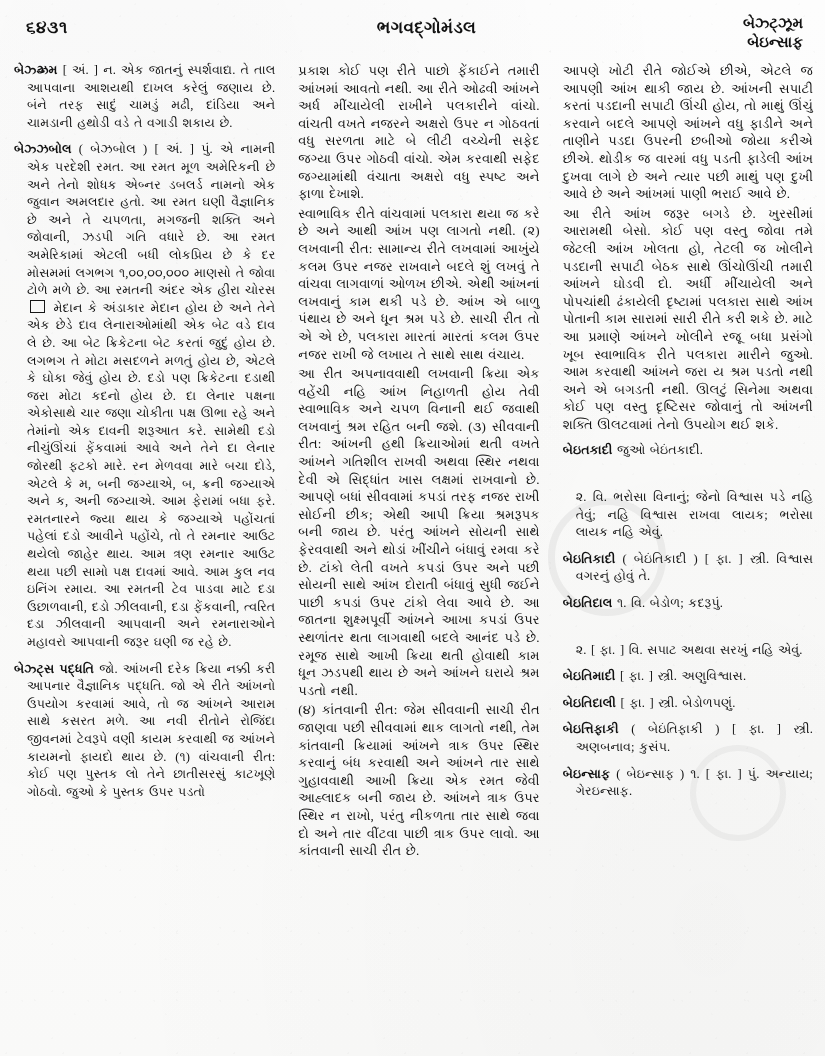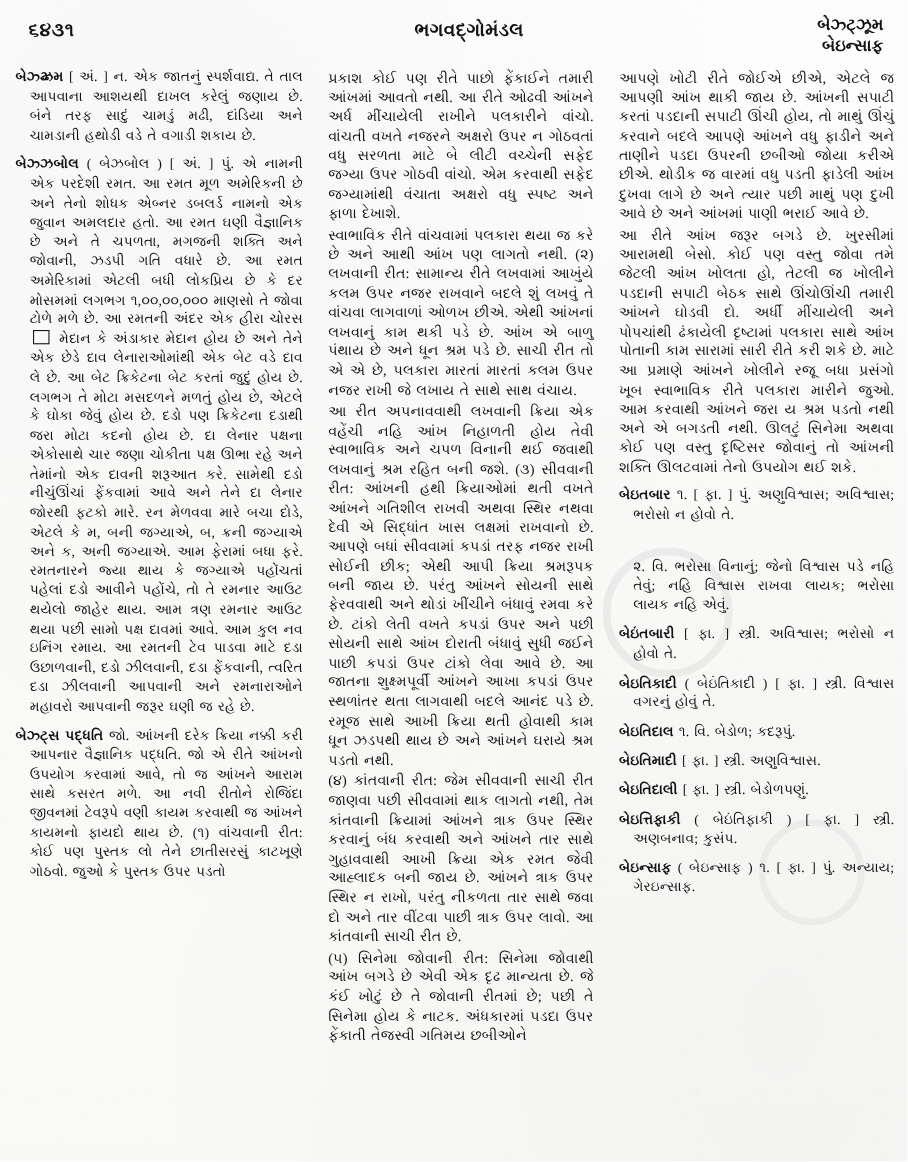--- a/index.html
+++ b/index.html
@@ -204,57 +204,55 @@
 
     </div>
 
     <div class="rule"></div>
 
     <div class="col col-2">
       <p class="para">પ્રકાશ કોઈ પણ રીતે પાછો ફેંકાઈને તમારી આંખમાં આવતો નથી. આ રીતે ઓઢવી આંખને અર્ધ મીંચાયેલી રાખીને પલકારીને વાંચો. વાંચતી વખતે નજરને અક્ષરો ઉપર ન ગોઠવતાં વધુ સરળતા માટે બે લીટી વચ્ચેની સફેદ જગ્યા ઉપર ગોઠવી વાંચો. એમ કરવાથી સફેદ જગ્યામાંથી વંચાતા અક્ષરો વધુ સ્પષ્ટ અને ફાળા દેખાશે.</p>
       <p class="para">સ્વાભાવિક રીતે વાંચવામાં પલકારા થયા જ કરે છે અને આથી આંખ પણ લાગતો નથી. (૨) લખવાની રીત: સામાન્ય રીતે લખવામાં આખુંયે કલમ ઉપર નજર રાખવાને બદલે શું લખવું તે વાંચવા લાગવાળાં ઓળખ છીએ. એથી આંખનાં લખવાનું કામ થકી પડે છે. આંખ એ બાળુ પંથાય છે અને ધૂન શ્રમ પડે છે. સાચી રીત તો એ એ છે, પલકારા મારતાં મારતાં કલમ ઉપર નજર રાખી જે લખાય તે સાથે સાથ વંચાય.</p>
       <p class="para">આ રીત અપનાવવાથી લખવાની ક્રિયા એક વહેંચી નહિ આંખ નિહાળતી હોય તેવી સ્વાભાવિક અને ચપળ વિનાની થઈ જવાથી લખવાનું શ્રમ રહિત બની જશે. (૩) સીવવાની રીત: આંખની હથી ક્રિયાઓમાં થતી વખતે આંખને ગતિશીલ રાખવી અથવા સ્થિર નથવા દેવી એ સિદ્ધાંત ખાસ લક્ષમાં રાખવાનો છે. આપણે બધાં સીવવામાં કપડાં તરફ નજર રાખી સોઈની છીક; એથી આપી ક્રિયા શ્રમરૂપક બની જાય છે. પરંતુ આંખને સોયની સાથે ફેરવવાથી અને થોડાં ખીંચીને બંધાવું રમવા કરે છે. ટાંકો લેતી વખતે કપડાં ઉપર અને પછી સોયની સાથે આંખ દોરાતી બંધાવું સુધી જઈને પાછી કપડાં ઉપર ટાંકો લેવા આવે છે. આ જાતના શુક્ષ્મપૂર્વી આંખને આખા કપડાં ઉપર સ્થળાંતર થતા લાગવાથી બદલે આનંદ પડે છે. રમૂજ સાથે આખી ક્રિયા થતી હોવાથી કામ ધૂન ઝડપથી થાય છે અને આંખને ઘરાયે શ્રમ પડતો નથી.</p>
       <p class="para">(૪) કાંતવાની રીત: જેમ સીવવાની સાચી રીત જાણવા પછી સીવવામાં થાક લાગતો નથી, તેમ કાંતવાની ક્રિયામાં આંખને ત્રાક ઉપર સ્થિર કરવાનું બંધ કરવાથી અને આંખને તાર સાથે ગુહાવવાથી આખી ક્રિયા એક રમત જેવી આહ્લાદક બની જાય છે. આંખને ત્રાક ઉપર સ્થિર ન રાખો, પરંતુ નીકળતા તાર સાથે જવા દો અને તાર વીંટવા પાછી ત્રાક ઉપર લાવો. આ કાંતવાની સાચી રીત છે.</p>
-      <p class="para">(૫) સિનેમા જોવાની રીત: સિનેમા જોવાથી આંખ બગડે છે એવી એક દૃઢ માન્યતા છે. જે કંઈ ખોટું છે તે જોવાની રીતમાં છે; પછી તે સિનેમા હોય કે નાટક. અંધકારમાં પડદા ઉપર ફેંકાતી તેજસ્વી ગતિમય છબીઓને</p>
     </div>
 
     <div class="rule"></div>
 
     <div class="col col-3">
 
       <p class="para">આપણે ખોટી રીતે જોઈએ છીએ, એટલે જ આપણી આંખ થાકી જાય છે. આંખની સપાટી કરતાં પડદાની સપાટી ઊંચી હોય, તો માથું ઊંચું કરવાને બદલે આપણે આંખને વધુ ફાડીને અને તાણીને પડદા ઉપરની છબીઓ જોયા કરીએ છીએ. થોડીક જ વારમાં વધુ પડતી ફાડેલી આંખ દુખવા લાગે છે અને ત્યાર પછી માથું પણ દુખી આવે છે અને આંખમાં પાણી ભરાઈ આવે છે.</p>
       <p class="para" style="margin-bottom:9px">આ રીતે આંખ જરૂર બગડે છે. ખુરસીમાં આરામથી બેસો. કોઈ પણ વસ્તુ જોવા તમે જેટલી આંખ ખોલતા હો, તેટલી જ ખોલીને પડદાની સપાટી બેઠક સાથે ઊંચોઊંચી તમારી આંખને ઘોડવી દો. અર્ધી મીંચાયેલી અને પોપચાંથી ઢંકાયેલી દૃષ્ટામાં પલકારા સાથે આંખ પોતાની કામ સારામાં સારી રીતે કરી શકે છે. માટે આ પ્રમાણે આંખને ખોલીને રજૂ બધા પ્રસંગો ખૂબ સ્વાભાવિક રીતે પલકારા મારીને જુઓ. આમ કરવાથી આંખને જરા ય શ્રમ પડતો નથી અને એ બગડતી નથી. ઊલટું સિનેમા અથવા કોઈ પણ વસ્તુ દૃષ્ટિસર જોવાનું તો આંખની શક્તિ ઊલટવામાં તેનો ઉપયોગ થઈ શકે.</p>
 
 
-
-      <p class="entry">
-        <span class="hw">બેઇતબાર</span>
-        <span>૧. [ ફા. ] પું. અણુવિશ્વાસ; અવિશ્વાસ; ભરોસો ન હોવો તે.</span>
-      </p>
+      <p class="entry">
+        <span class="hw">બેઇતકાદી</span>
+        <span>જુઓ બેઇંતકાદી.</span>
+      </p>
+
 
       <p class="entry cont">
         <span>૨. વિ. ભરોસા વિનાનું; જેનો વિશ્વાસ પડે નહિ તેવું; નહિ વિશ્વાસ રાખવા લાયક; ભરોસા લાયક નહિ એવું.</span>
       </p>
 
-      <p class="entry">
-        <span class="hw">બેઇંતબારી</span>
-        <span>[ ફા. ] સ્ત્રી. અવિશ્વાસ; ભરોસો ન હોવો તે.</span>
-      </p>
 
 
       <p class="entry">
         <span class="hw">બેઇતિકાદી</span>
         <span>( બેઇંતિકાદી ) [ ફા. ] સ્ત્રી. વિશ્વાસ વગરનું હોવું તે.</span>
       </p>
 
       <p class="entry">
         <span class="hw">બેઇતિદાલ</span>
         <span>૧. વિ. બેડોળ; કદરૂપું.</span>
       </p>
 
+      <p class="entry cont">
+        <span>૨. [ ફા. ] વિ. સપાટ અથવા સરખું નહિ એવું.</span>
+      </p>
 
       <p class="entry">
         <span class="hw">બેઇતિમાદી</span>
         <span>[ ફા. ] સ્ત્રી. અણુવિશ્વાસ.</span>
       </p>
 
       <p class="entry">
         <span class="hw">બેઇતિદાલી</span>
         <span>[ ફા. ] સ્ત્રી. બેડોળપણું.</span>
       </p>

